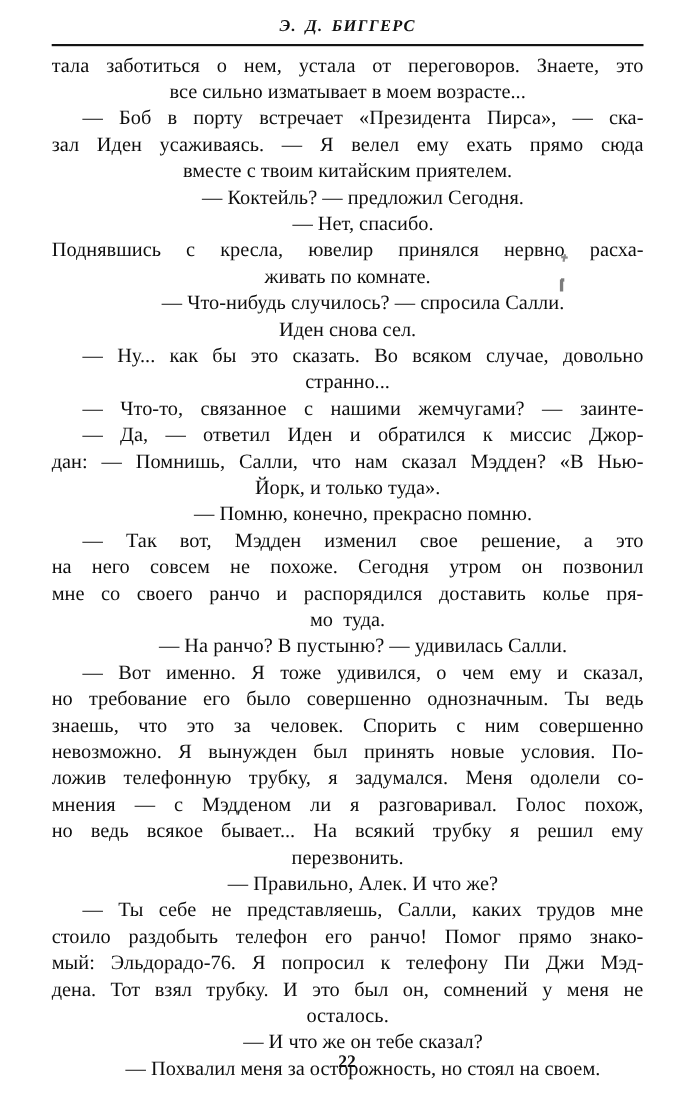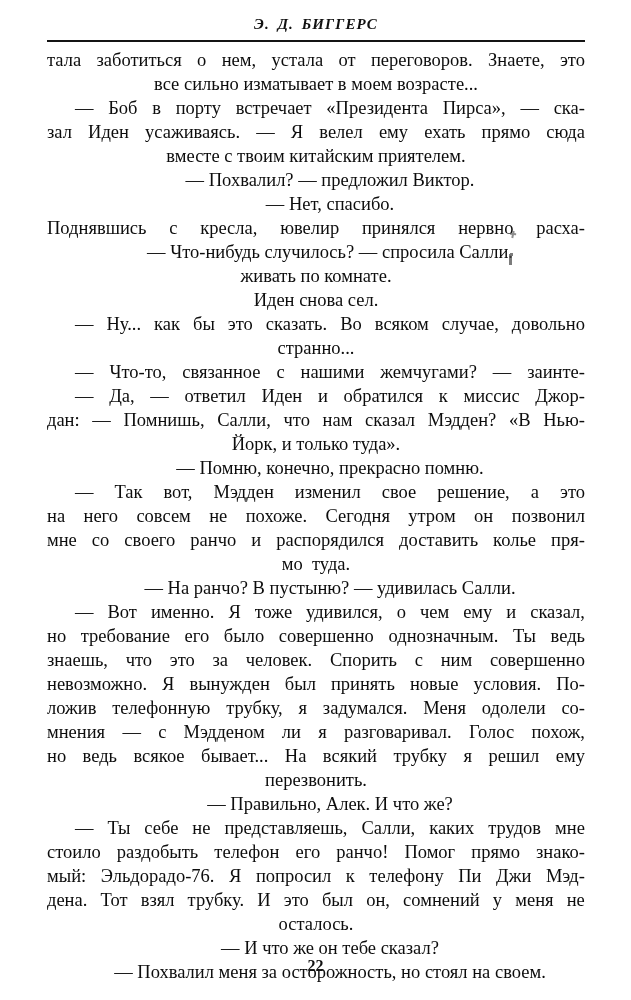--- a/index.html
+++ b/index.html
@@ -157,33 +157,33 @@
         <span>усаживаясь.</span>
         <span>—</span>
         <span>Я</span>
         <span>велел</span>
         <span>ему</span>
         <span>ехать</span>
         <span>прямо</span>
         <span>сюда</span>
       </div>
       <div class="ln">вместе с твоим китайским приятелем.</div>
-      <div class="ln ind">— Похвалил? — предложил Виктор.</div>
+      <div class="ln ind">— Коктейль? — предложил Сегодня.</div>
       <div class="ln ind">— Нет, спасибо.</div>
       <div class="ln j">
         <span>Поднявшись</span>
         <span>с</span>
         <span>кресла,</span>
         <span>ювелир</span>
         <span>принялся</span>
         <span>нервно</span>
         <span>расха-</span>
       </div>
+      <div class="ln">живать по комнате.</div>
       <div class="ln ind">— Что-нибудь случилось? — спросила Салли.</div>
-      <div class="ln">живать по комнате.</div>
       <div class="ln">Иден снова сел.</div>
       <div class="ln j ind">
         <span>—</span>
         <span>Ну...</span>
         <span>как</span>
         <span>бы</span>
         <span>это</span>
         <span>сказать.</span>
         <span>Во</span>
         <span>всяком</span>

